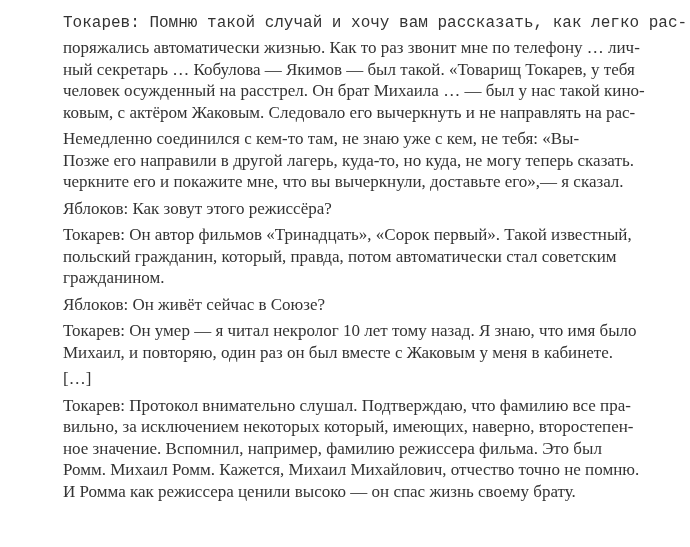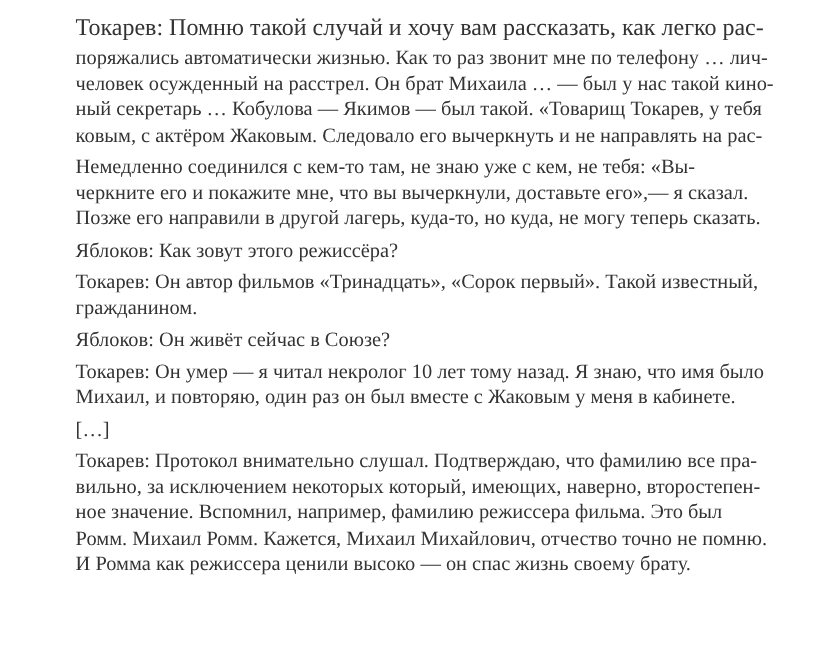--- a/index.html
+++ b/index.html
@@ -22,49 +22,51 @@
     margin: 0 0 5px 0;
     font-size: 17px;
     line-height: 21.5px;
     color: #333333;
   }
   .line {
     display: block;
     white-space: nowrap;
   }
   .first-line-large {
-    font-size: 20px;
+    font-size: 16px;
     line-height: 27px;
+    font-family: Liberation Mono, monospace;
   }
 </style>
 </head>
 <body>
 
 <div class="page">
 
   <p class="para">
     <span class="line first-line-large">Токарев: Помню такой случай и хочу вам рассказать, как легко рас-</span>
     <span class="line">поряжались автоматически жизнью. Как то раз звонит мне по телефону … лич-</span>
+    <span class="line">ный секретарь … Кобулова — Якимов — был такой. «Товарищ Токарев, у тебя</span>
     <span class="line">человек осужденный на расстрел. Он брат Михаила … — был у нас такой кино-</span>
-    <span class="line">ный секретарь … Кобулова — Якимов — был такой. «Товарищ Токарев, у тебя</span>
     <span class="line">ковым, с актёром Жаковым. Следовало его вычеркнуть и не направлять на рас-</span>
   </p>
 
   <p class="para">
     <span class="line">Немедленно соединился с кем-то там, не знаю уже с кем, не тебя: «Вы-</span>
+    <span class="line">Позже его направили в другой лагерь, куда-то, но куда, не могу теперь сказать.</span>
     <span class="line">черкните его и покажите мне, что вы вычеркнули, доставьте его»,— я сказал.</span>
-    <span class="line">Позже его направили в другой лагерь, куда-то, но куда, не могу теперь сказать.</span>
   </p>
 
   <p class="para">
     <span class="line">Яблоков: Как зовут этого режиссёра?</span>
   </p>
 
   <p class="para">
     <span class="line">Токарев: Он автор фильмов «Тринадцать», «Сорок первый». Такой известный,</span>
+    <span class="line">польский гражданин, который, правда, потом автоматически стал советским</span>
     <span class="line">гражданином.</span>
   </p>
 
   <p class="para">
     <span class="line">Яблоков: Он живёт сейчас в Союзе?</span>
   </p>
 
   <p class="para">
     <span class="line">Токарев: Он умер — я читал некролог 10 лет тому назад. Я знаю, что имя было</span>
     <span class="line">Михаил, и повторяю, один раз он был вместе с Жаковым у меня в кабинете.</span>

